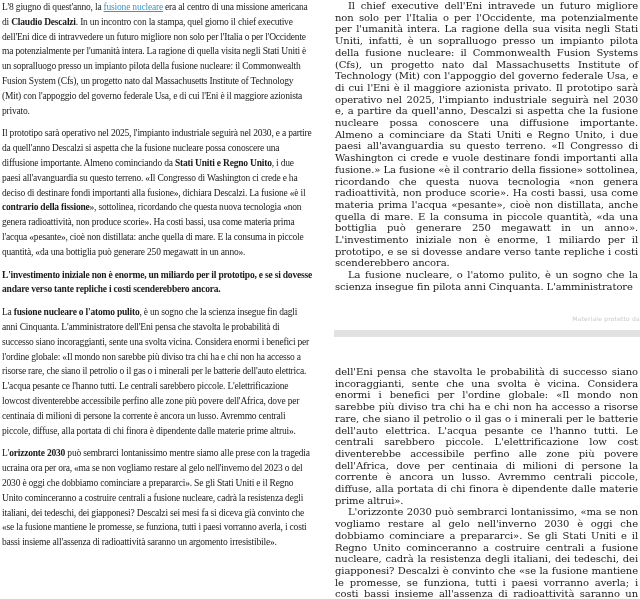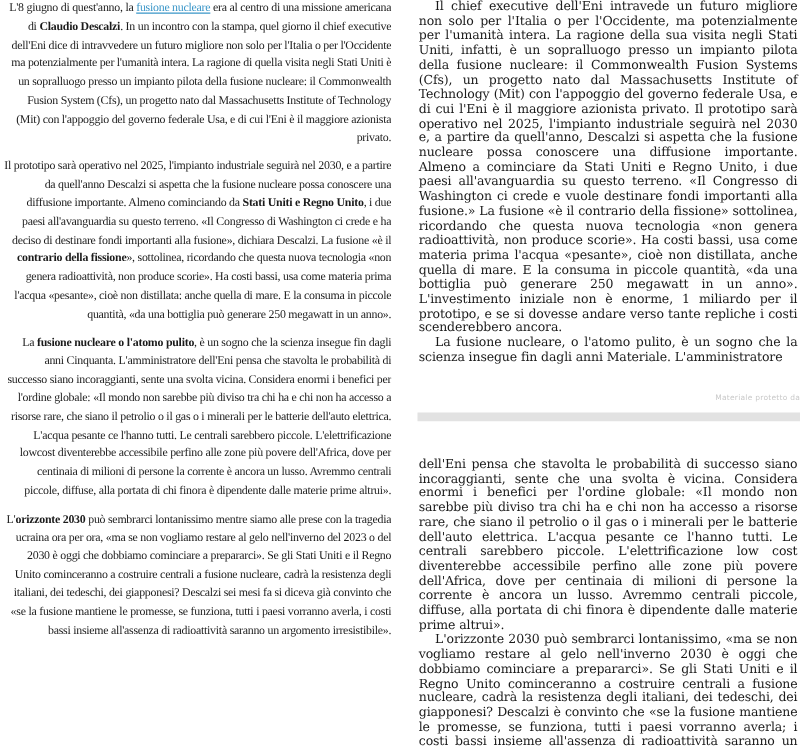--- a/index.html
+++ b/index.html
@@ -12,21 +12,21 @@
   .screen{
     position:relative;width:640px;height:599px;background:#fff;overflow:hidden;
   }
   
   .col-left{
     position:absolute;left:2px;top:0;width:311px;height:599px;overflow:hidden;
     font-family:"Liberation Serif","DejaVu Serif",serif;
     font-size:9.5px;line-height:14.8px;letter-spacing:-0.2px;
     color:var(--text);text-align:left;
   }
-  .col-left p{margin:0 0 8px 0;text-align:right;}
+  .col-left p{margin:0 0 8px 0;}
   .col-left p.bold{font-weight:bold;}
   .col-left .b{font-weight:bold;}
   .col-left a{color:var(--link);text-decoration:underline;cursor:pointer;}
   
   .col-right{
     position:absolute;left:335px;top:0;width:303px;height:474px;
   }
   .page{
     position:absolute;left:0;top:0;width:303px;
     font-family:"DejaVu Serif","Liberation Serif",serif;
@@ -48,28 +48,29 @@
   }
 </style>
 </head>
 <body>
 
 <div class="screen">
 
   <div class="col-left">
       <p><span>L'8 giugno di quest'anno, la </span><a href="#">fusione nucleare</a><span> era al centro di una missione americana di </span><span class="b">Claudio Descalzi</span><span>. In un incontro con la stampa, quel giorno il chief executive dell'Eni dice di intravvedere un futuro migliore non solo per l'Italia o per l'Occidente ma potenzialmente per l'umanità intera. La ragione di quella visita negli Stati Uniti è un sopralluogo presso un impianto pilota della fusione nucleare: il Commonwealth Fusion System (Cfs), un progetto nato dal Massachusetts Institute of Technology (Mit) con l'appoggio del governo federale Usa, e di cui l'Eni è il maggiore azionista privato.</span></p>
       <p><span>Il prototipo sarà operativo nel 2025, l'impianto industriale seguirà nel 2030, e a partire da quell'anno Descalzi si aspetta che la fusione nucleare possa conoscere una diffusione importante. Almeno cominciando da </span><span class="b">Stati Uniti e Regno Unito</span><span>, i due paesi all'avanguardia su questo terreno. «Il Congresso di Washington ci crede e ha deciso di destinare fondi importanti alla fusione», dichiara Descalzi. La fusione «è il </span><span class="b">contrario della fissione</span><span>», sottolinea, ricordando che questa nuova tecnologia «non genera radioattività, non produce scorie». Ha costi bassi, usa come materia prima l'acqua «pesante», cioè non distillata: anche quella di mare. E la consuma in piccole quantità, «da una bottiglia può generare 250 megawatt in un anno».</span></p>
+      <p class="bold"><span class="b">L'investimento iniziale non è enorme, un miliardo per il prototipo, e se si dovesse andare verso tante repliche i costi scenderebbero ancora.</span></p>
       <p><span>La </span><span class="b">fusione nucleare o l'atomo pulito</span><span>, è un sogno che la scienza insegue fin dagli anni Cinquanta. L'amministratore dell'Eni pensa che stavolta le probabilità di successo siano incoraggianti, sente una svolta vicina. Considera enormi i benefici per l'ordine globale: «Il mondo non sarebbe più diviso tra chi ha e chi non ha accesso a risorse rare, che siano il petrolio o il gas o i minerali per le batterie dell'auto elettrica. L'acqua pesante ce l'hanno tutti. Le centrali sarebbero piccole. L'elettrificazione lowcost diventerebbe accessibile perfino alle zone più povere dell'Africa, dove per centinaia di milioni di persone la corrente è ancora un lusso. Avremmo centrali piccole, diffuse, alla portata di chi finora è dipendente dalle materie prime altrui».</span></p>
       <p><span>L'</span><span class="b">orizzonte 2030</span><span> può sembrarci lontanissimo mentre siamo alle prese con la tragedia ucraina ora per ora, «ma se non vogliamo restare al gelo nell'inverno del 2023 o del 2030 è oggi che dobbiamo cominciare a prepararci». Se gli Stati Uniti e il Regno Unito cominceranno a costruire centrali a fusione nucleare, cadrà la resistenza degli italiani, dei tedeschi, dei giapponesi? Descalzi sei mesi fa si diceva già convinto che «se la fusione mantiene le promesse, se funziona, tutti i paesi vorranno averla, i costi bassi insieme all'assenza di radioattività saranno un argomento irresistibile».</span></p>
     </div>
 
   <div class="col-right">
     <div class="page page1">
         <p class="indent"><span>Il chief executive dell'Eni intravede un futuro migliore non solo per l'Italia o per l'Occidente, ma potenzialmente per l'umanità intera. La ragione della sua visita negli Stati Uniti, infatti, è un sopralluogo presso un impianto pilota della fusione nucleare: il Commonwealth Fusion Systems (Cfs), un progetto nato dal Massachusetts Institute of Technology (Mit) con l'appoggio del governo federale Usa, e di cui l'Eni è il maggiore azionista privato. Il prototipo sarà operativo nel 2025, l'impianto industriale seguirà nel 2030 e, a partire da quell'anno, Descalzi si aspetta che la fusione nucleare possa conoscere una diffusione importante. Almeno a cominciare da Stati Uniti e Regno Unito, i due paesi all'avanguardia su questo terreno. «Il Congresso di Washington ci crede e vuole destinare fondi importanti alla fusione.» La fusione «è il contrario della fissione» sottolinea, ricordando che questa nuova tecnologia «non genera radioattività, non produce scorie». Ha costi bassi, usa come materia prima l'acqua «pesante», cioè non distillata, anche quella di mare. E la consuma in piccole quantità, «da una bottiglia può generare 250 megawatt in un anno». L'investimento iniziale non è enorme, 1 miliardo per il prototipo, e se si dovesse andare verso tante repliche i costi scenderebbero ancora.</span></p>
-        <p class="indent"><span>La fusione nucleare, o l'atomo pulito, è un sogno che la scienza insegue fin dagli anni Materiale. L'amministratore</span></p>
+        <p class="indent"><span>La fusione nucleare, o l'atomo pulito, è un sogno che la scienza insegue fin pilota anni Cinquanta. L'amministratore</span></p>
       </div>
 
     <div class="copyright">Materiale protetto da</div>
 
     <div class="separator"></div>
 
     <div class="page page2">
         <p><span>dell'Eni pensa che stavolta le probabilità di successo siano incoraggianti, sente che una svolta è vicina. Considera enormi i benefici per l'ordine globale: «Il mondo non sarebbe più diviso tra chi ha e chi non ha accesso a risorse rare, che siano il petrolio o il gas o i minerali per le batterie dell'auto elettrica. L'acqua pesante ce l'hanno tutti. Le centrali sarebbero piccole. L'elettrificazione low cost diventerebbe accessibile perfino alle zone più povere dell'Africa, dove per centinaia di milioni di persone la corrente è ancora un lusso. Avremmo centrali piccole, diffuse, alla portata di chi finora è dipendente dalle materie prime altrui».</span></p>
         <p class="indent"><span>L'orizzonte 2030 può sembrarci lontanissimo, «ma se non vogliamo restare al gelo nell'inverno 2030 è oggi che dobbiamo cominciare a prepararci». Se gli Stati Uniti e il Regno Unito cominceranno a costruire centrali a fusione nucleare, cadrà la resistenza degli italiani, dei tedeschi, dei giapponesi? Descalzi è convinto che «se la fusione mantiene le promesse, se funziona, tutti i paesi vorranno averla; i costi bassi insieme all'assenza di radioattività saranno un argomento irresistibile».</span></p>
       </div>

